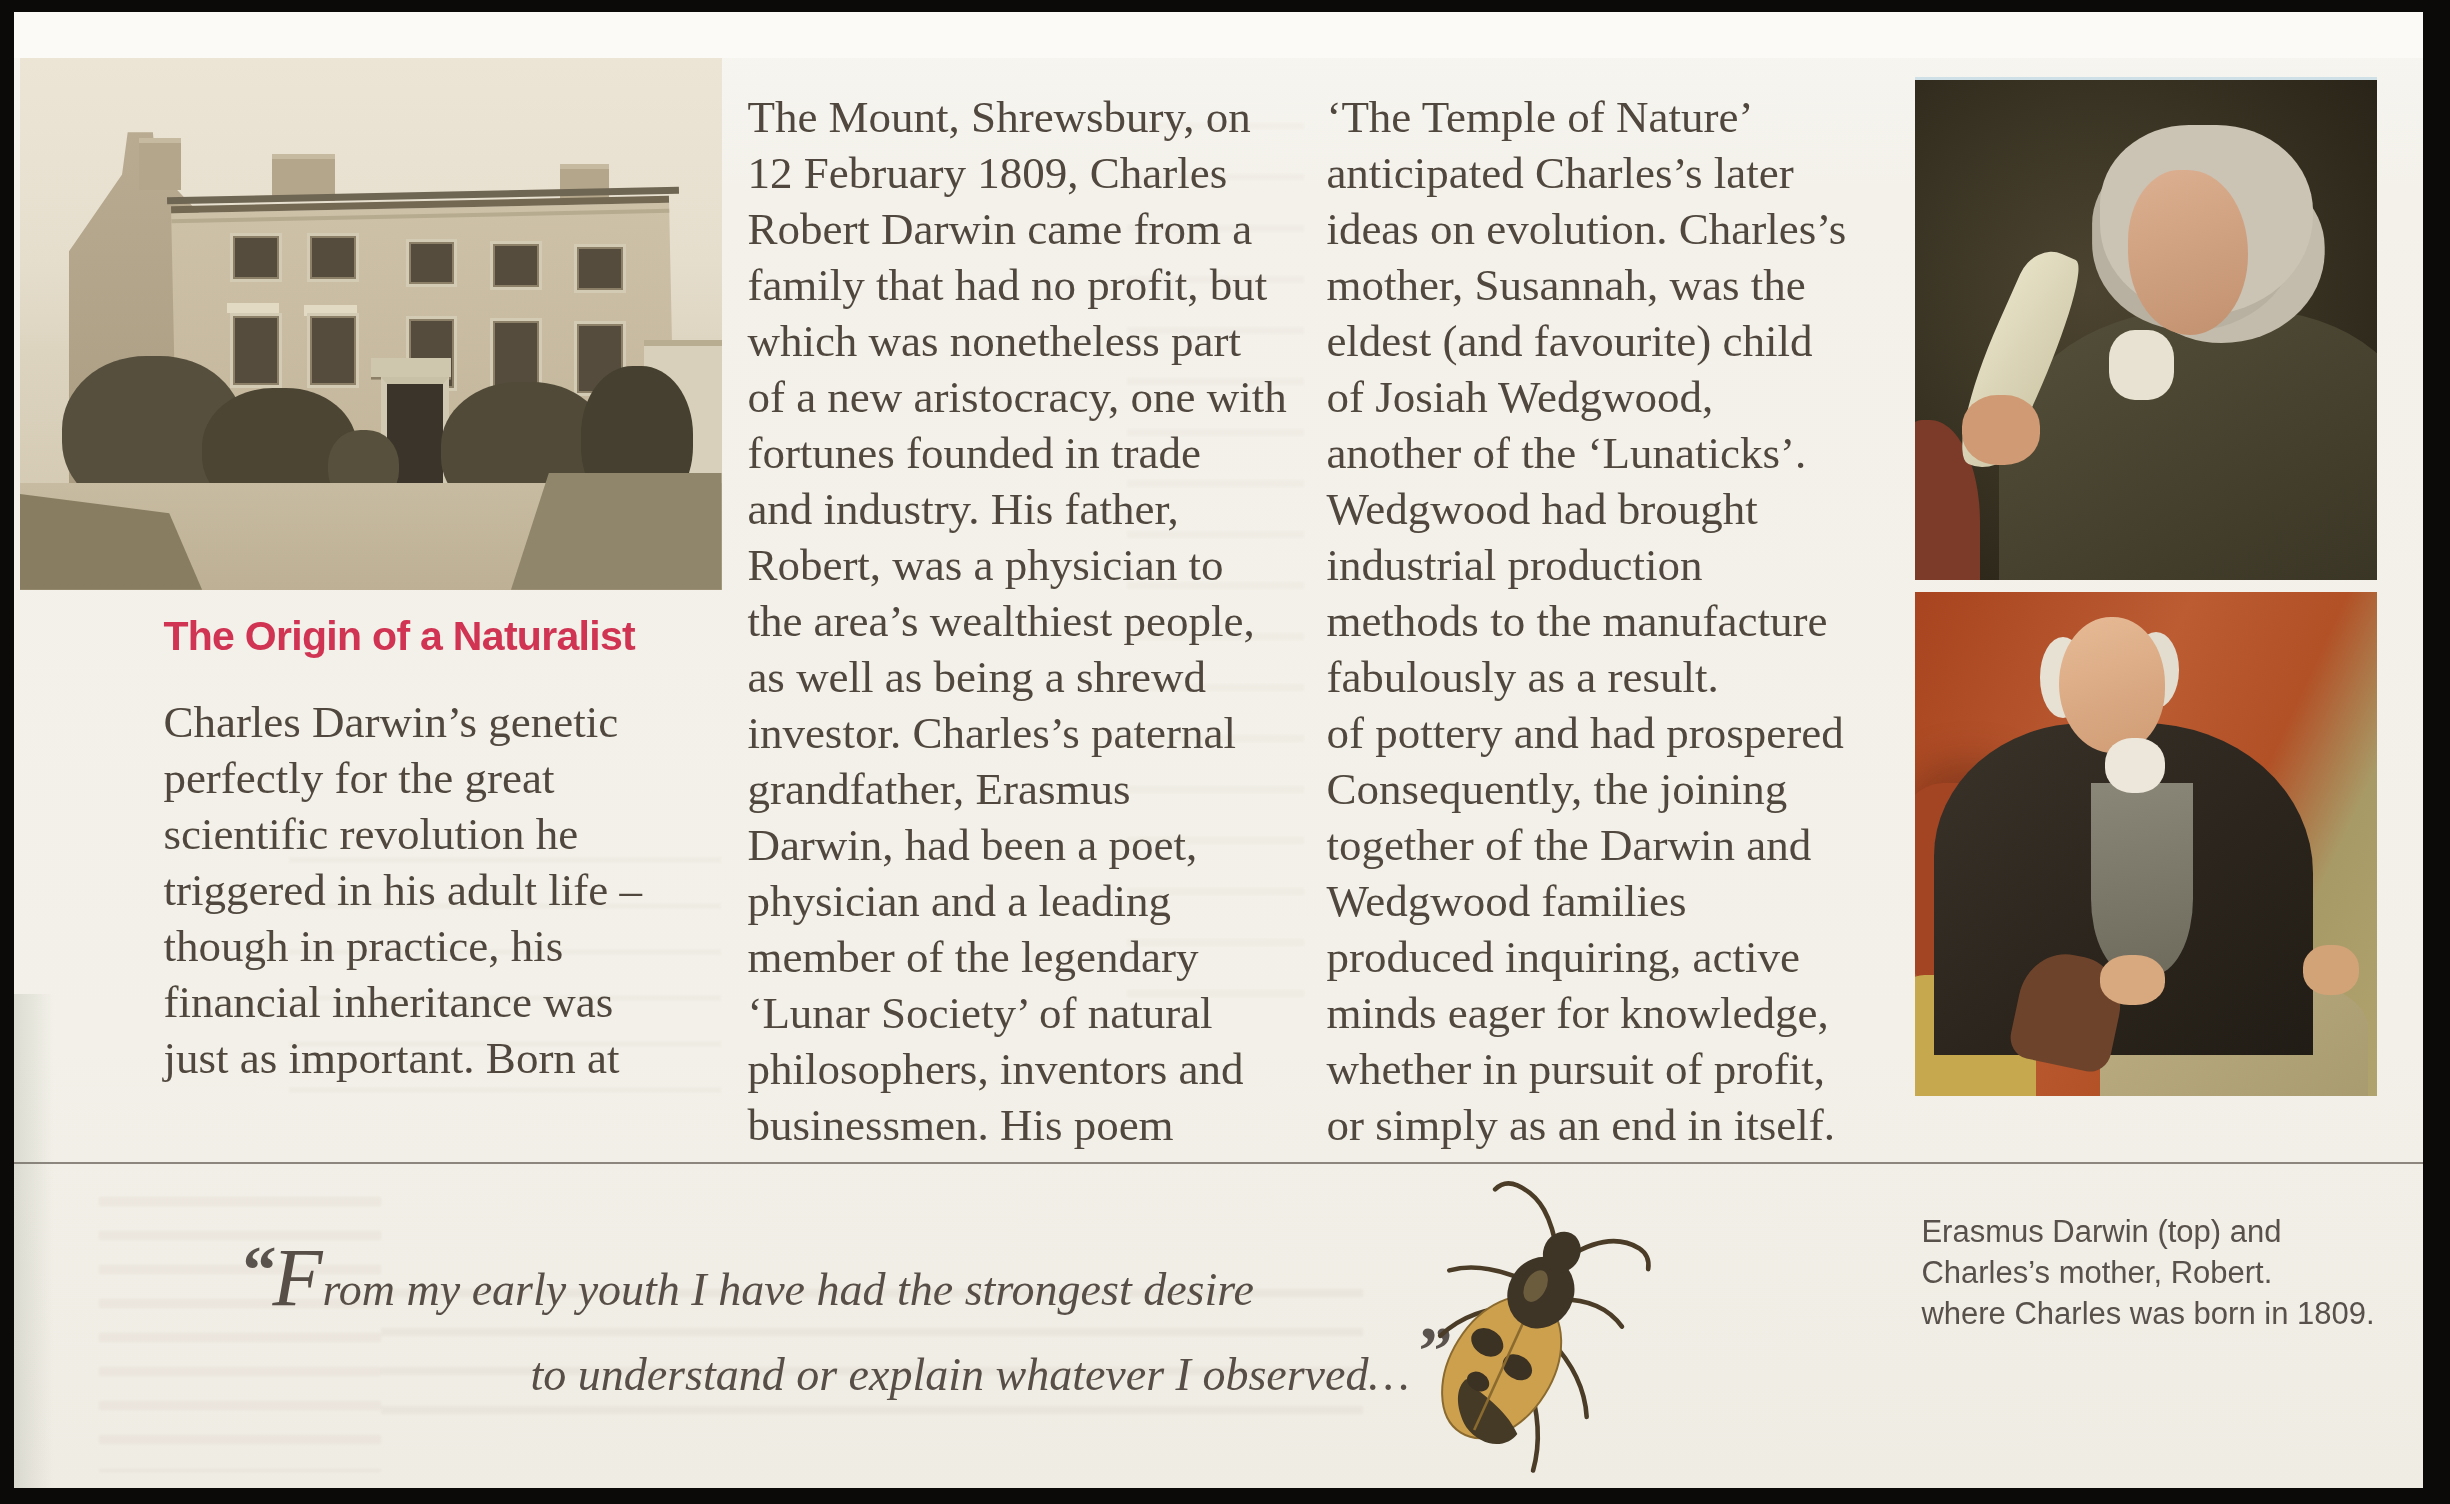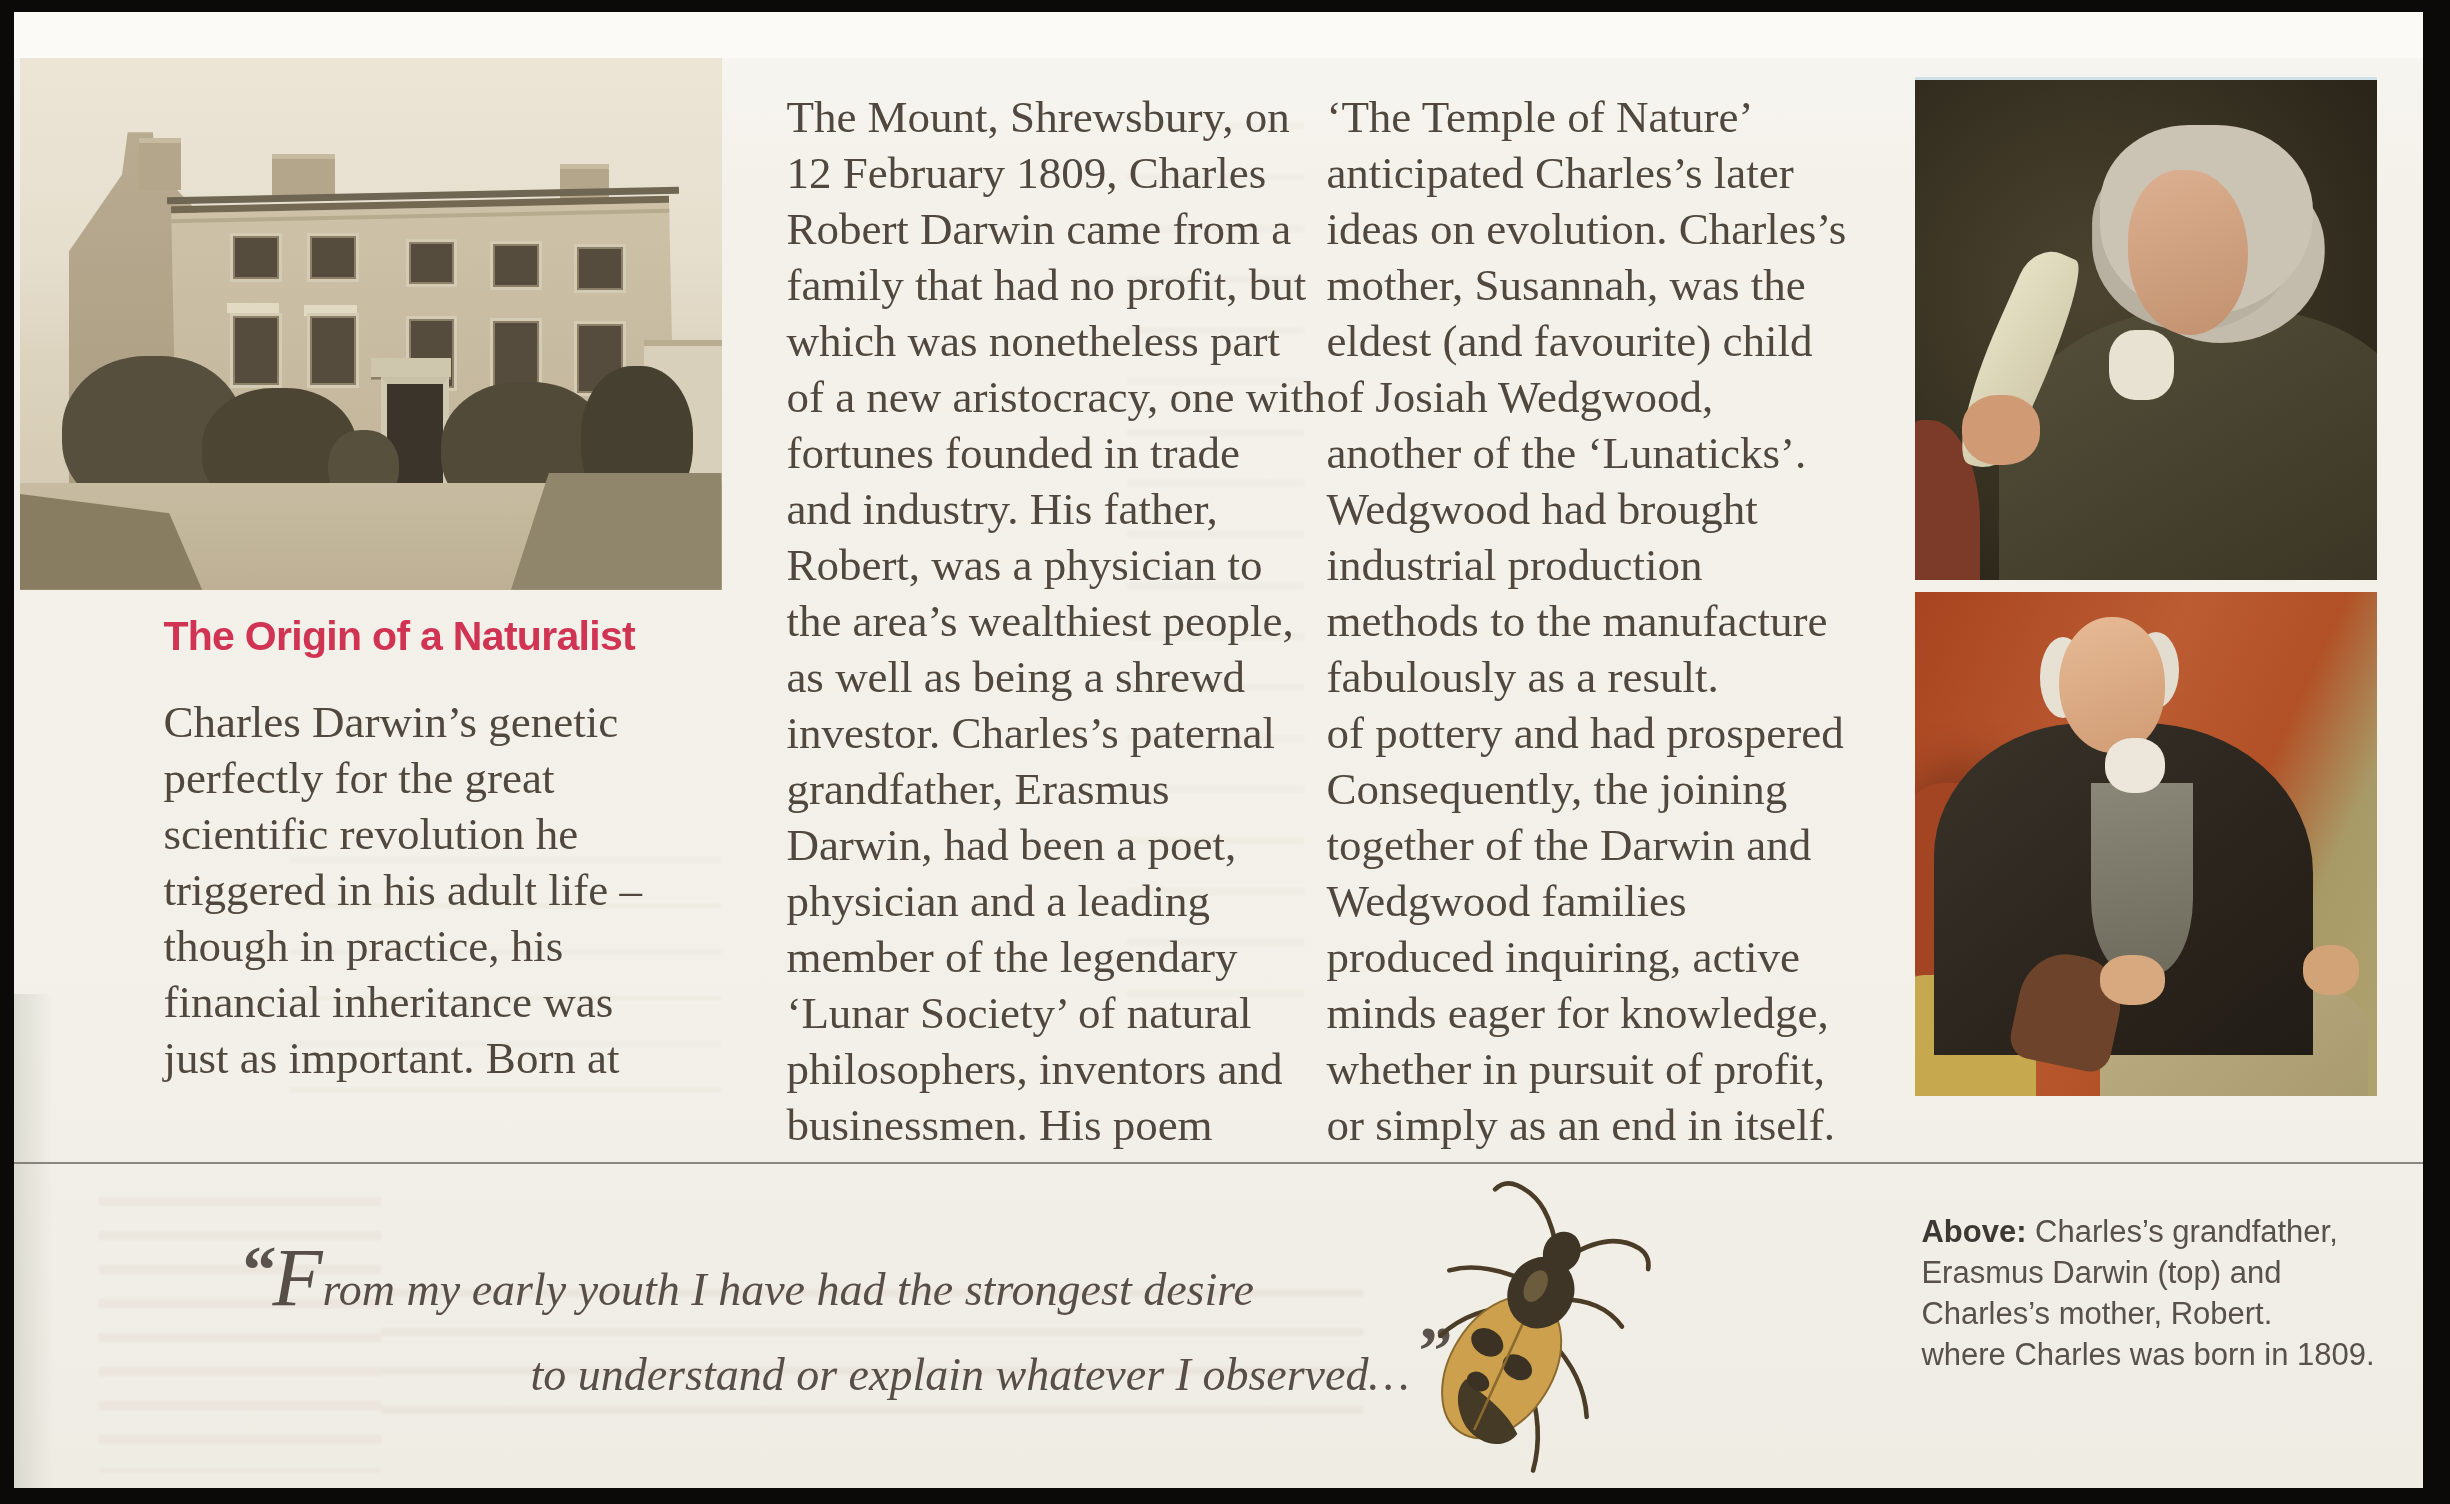--- a/index.html
+++ b/index.html
@@ -39,21 +39,21 @@
          border-top:6.5px solid #b9ad91;}
 
   
   .headline{position:absolute;left:149px;top:601px;
       font-family:"Liberation Sans", sans-serif;font-weight:bold;
       font-size:41px;letter-spacing:-0.7px;color:#d13352;}
   .col{position:absolute;color:#50483f;font-size:45px;line-height:56px;white-space:nowrap;
       font-family:"Liberation Serif", serif;}
   .col .tline{height:56px;}
   #col1{left:149px;top:682px;}
-  #col2{left:772px;top:77px;font-family:Liberation Serif, serif;}
+  #col2{left:733px;top:77px;font-family:Liberation Serif, serif;}
   #col3{left:1312px;top:77px;}
 
   
   .portrait{position:absolute;left:1901px;width:462px;overflow:hidden;}
   #portrait-top{top:65px;height:500px;
       background:radial-gradient(circle at 38% 42%, #4c4430 0%, #3a3424 45%, #241f14 100%);
       border-top:3.9px solid #cfe0e6;}
   .er-wig{position:absolute;left:40%;top:9%;width:46%;height:38%;background:#cbc3b4;
       border-radius:48% 52% 60% 55%;box-shadow:-11.8px 19.6px 0 -3.9px #b8b0a0, 19.6px 36px 0 -7.9px #c3bbab;}
   .er-face{position:absolute;left:46%;top:18%;width:26%;height:33%;background:linear-gradient(160deg,#dcb091,#c2916f);
@@ -269,20 +269,19 @@
       <ellipse cx="196" cy="300" rx="24" ry="18" fill="#3c3223" transform="rotate(32 196 300)"></ellipse>
       <ellipse cx="136" cy="322" rx="18" ry="14" fill="#3c3223" transform="rotate(32 136 322)"></ellipse>
       <line x1="214" y1="212" x2="130" y2="396" stroke="#8a6a2e" stroke-width="4"></line>
 
       <ellipse cx="232" cy="186" rx="50" ry="56" fill="#3f3526" transform="rotate(28 232 186)"></ellipse>
       <ellipse cx="264" cy="124" rx="28" ry="32" fill="#3f3526" transform="rotate(28 264 124)"></ellipse>
       <ellipse cx="224" cy="176" rx="16" ry="26" fill="#6b5c3e" transform="rotate(28 224 176)"></ellipse>
     </svg>
 
     <div class="caption">
-      <div><b>Above:</b><span> Charles’s grandfather,</span></div>
       <div><b></b><span>Erasmus Darwin (top) and</span></div>
       <div><b></b><span>Charles’s mother, Robert.</span></div>
       <div><b></b><span>where Charles was born in 1809.</span></div>
     </div>
   </div>
 </div>
 
 
 </body></html>

